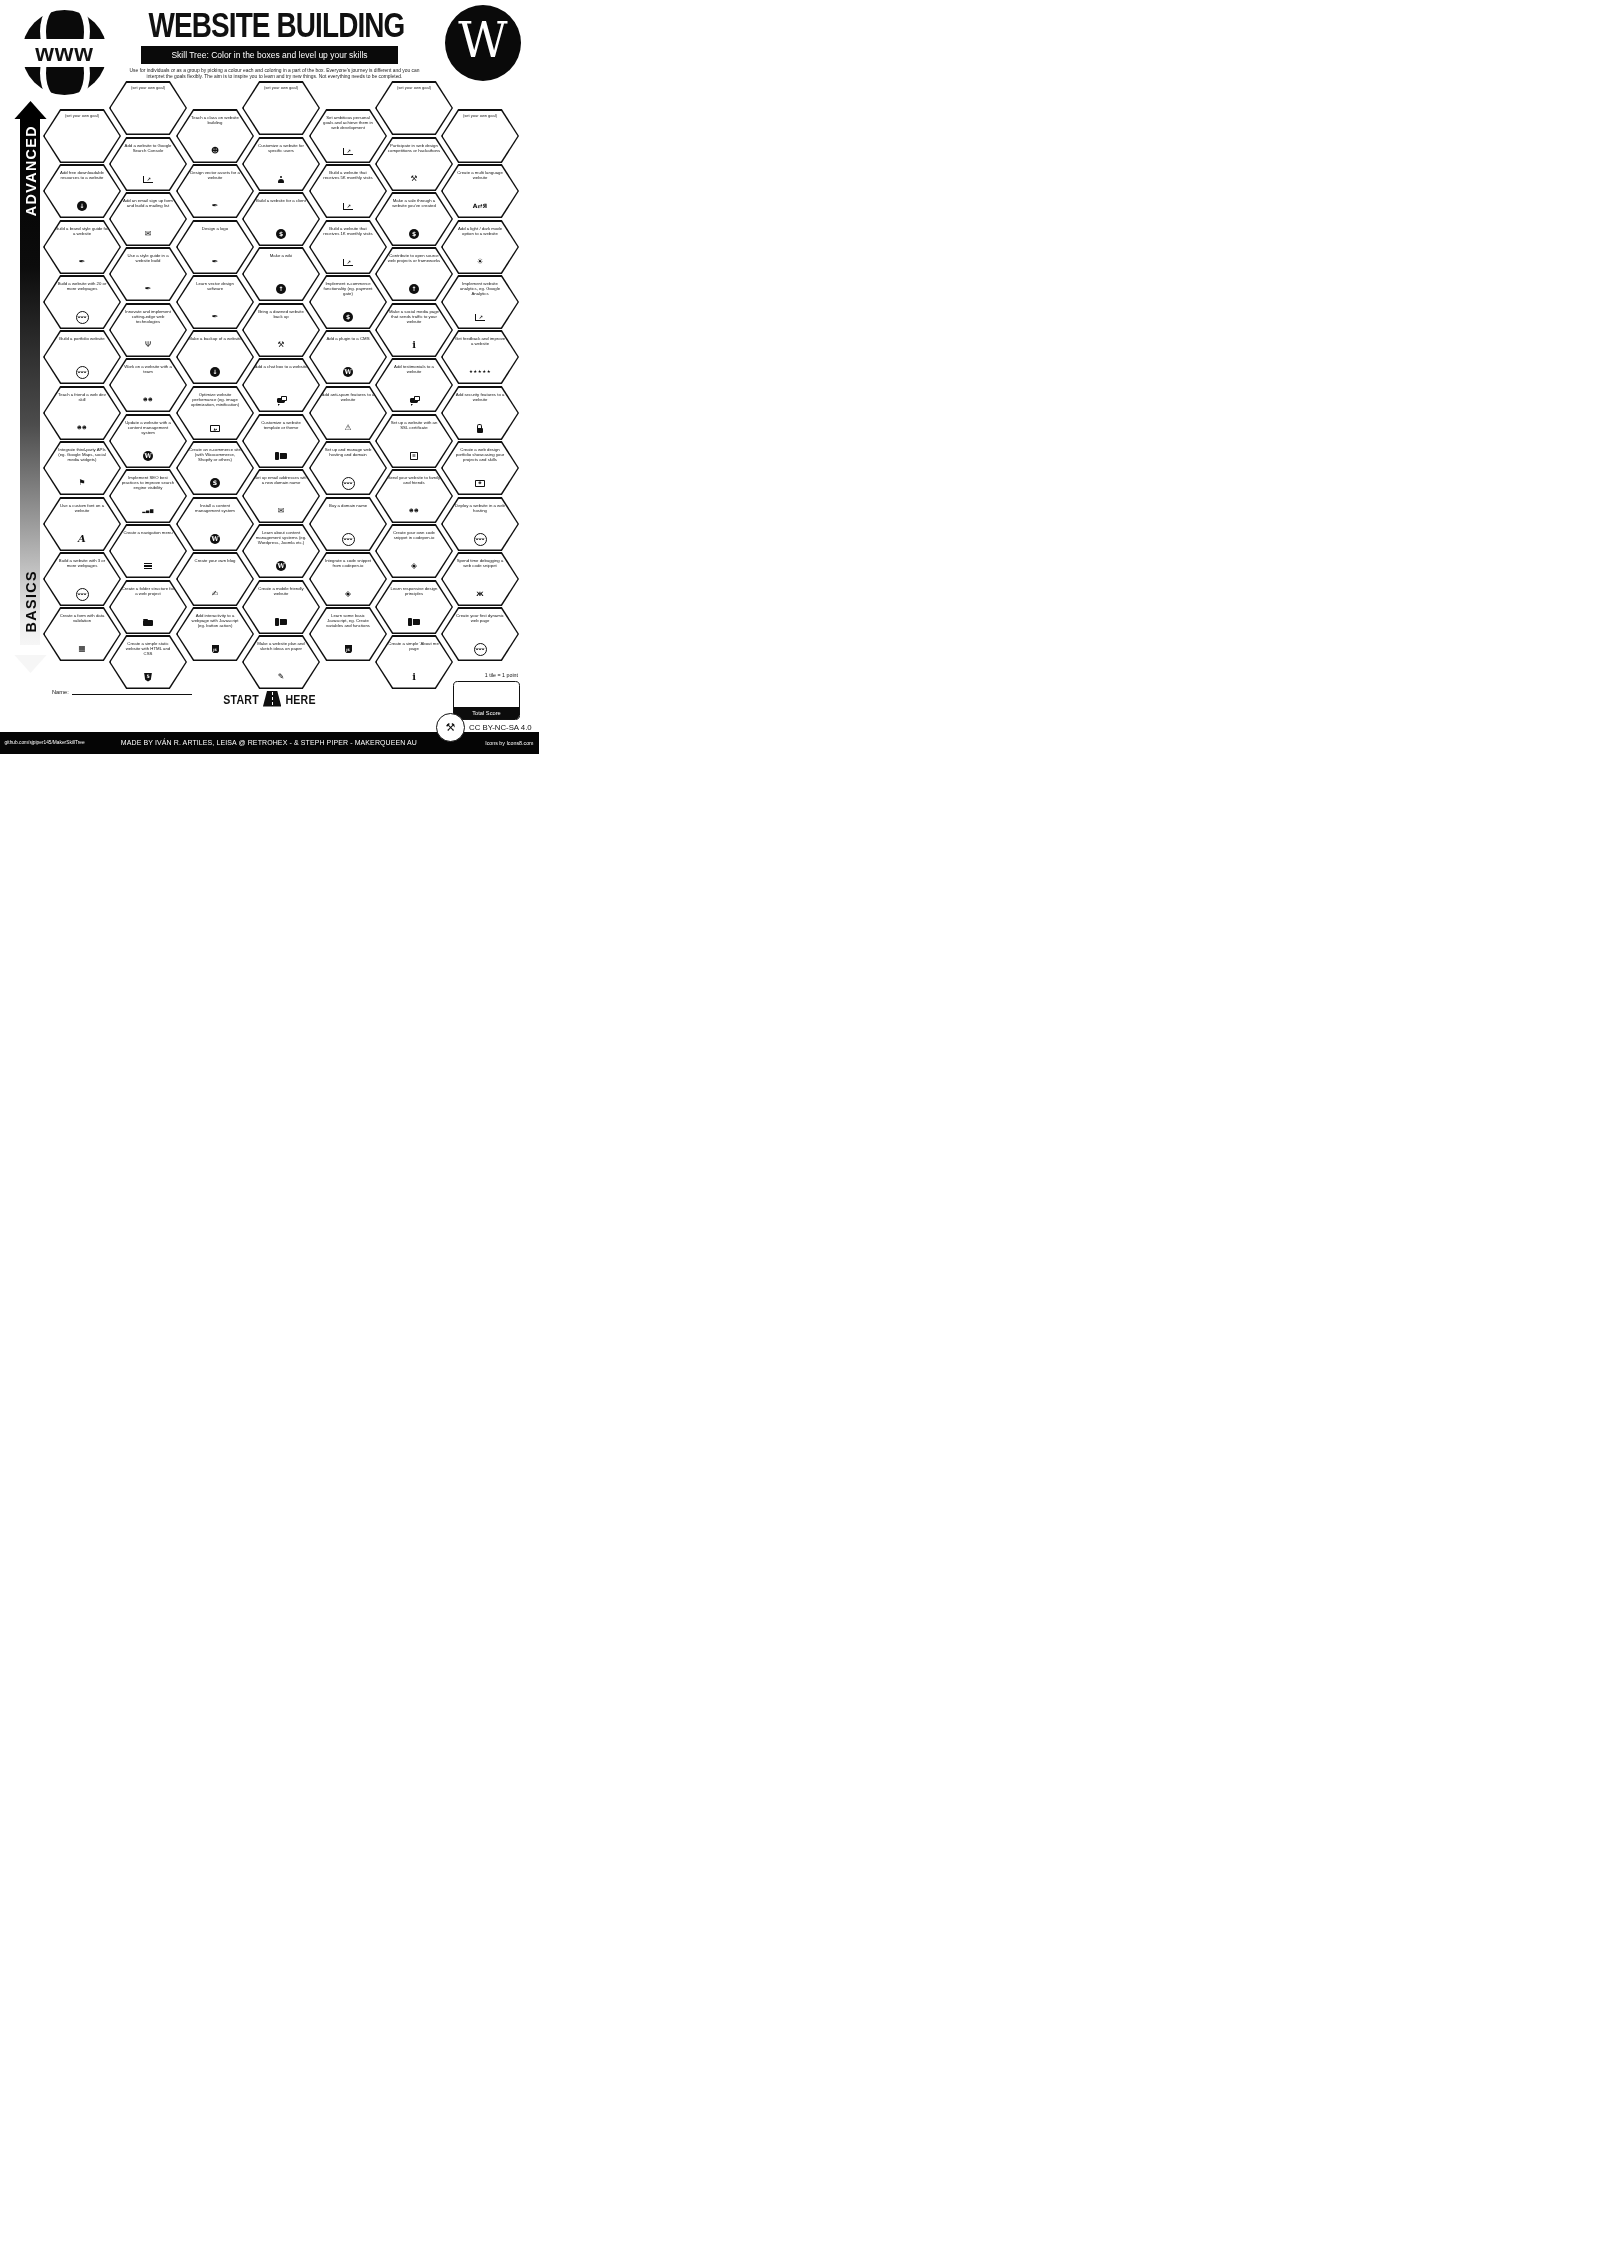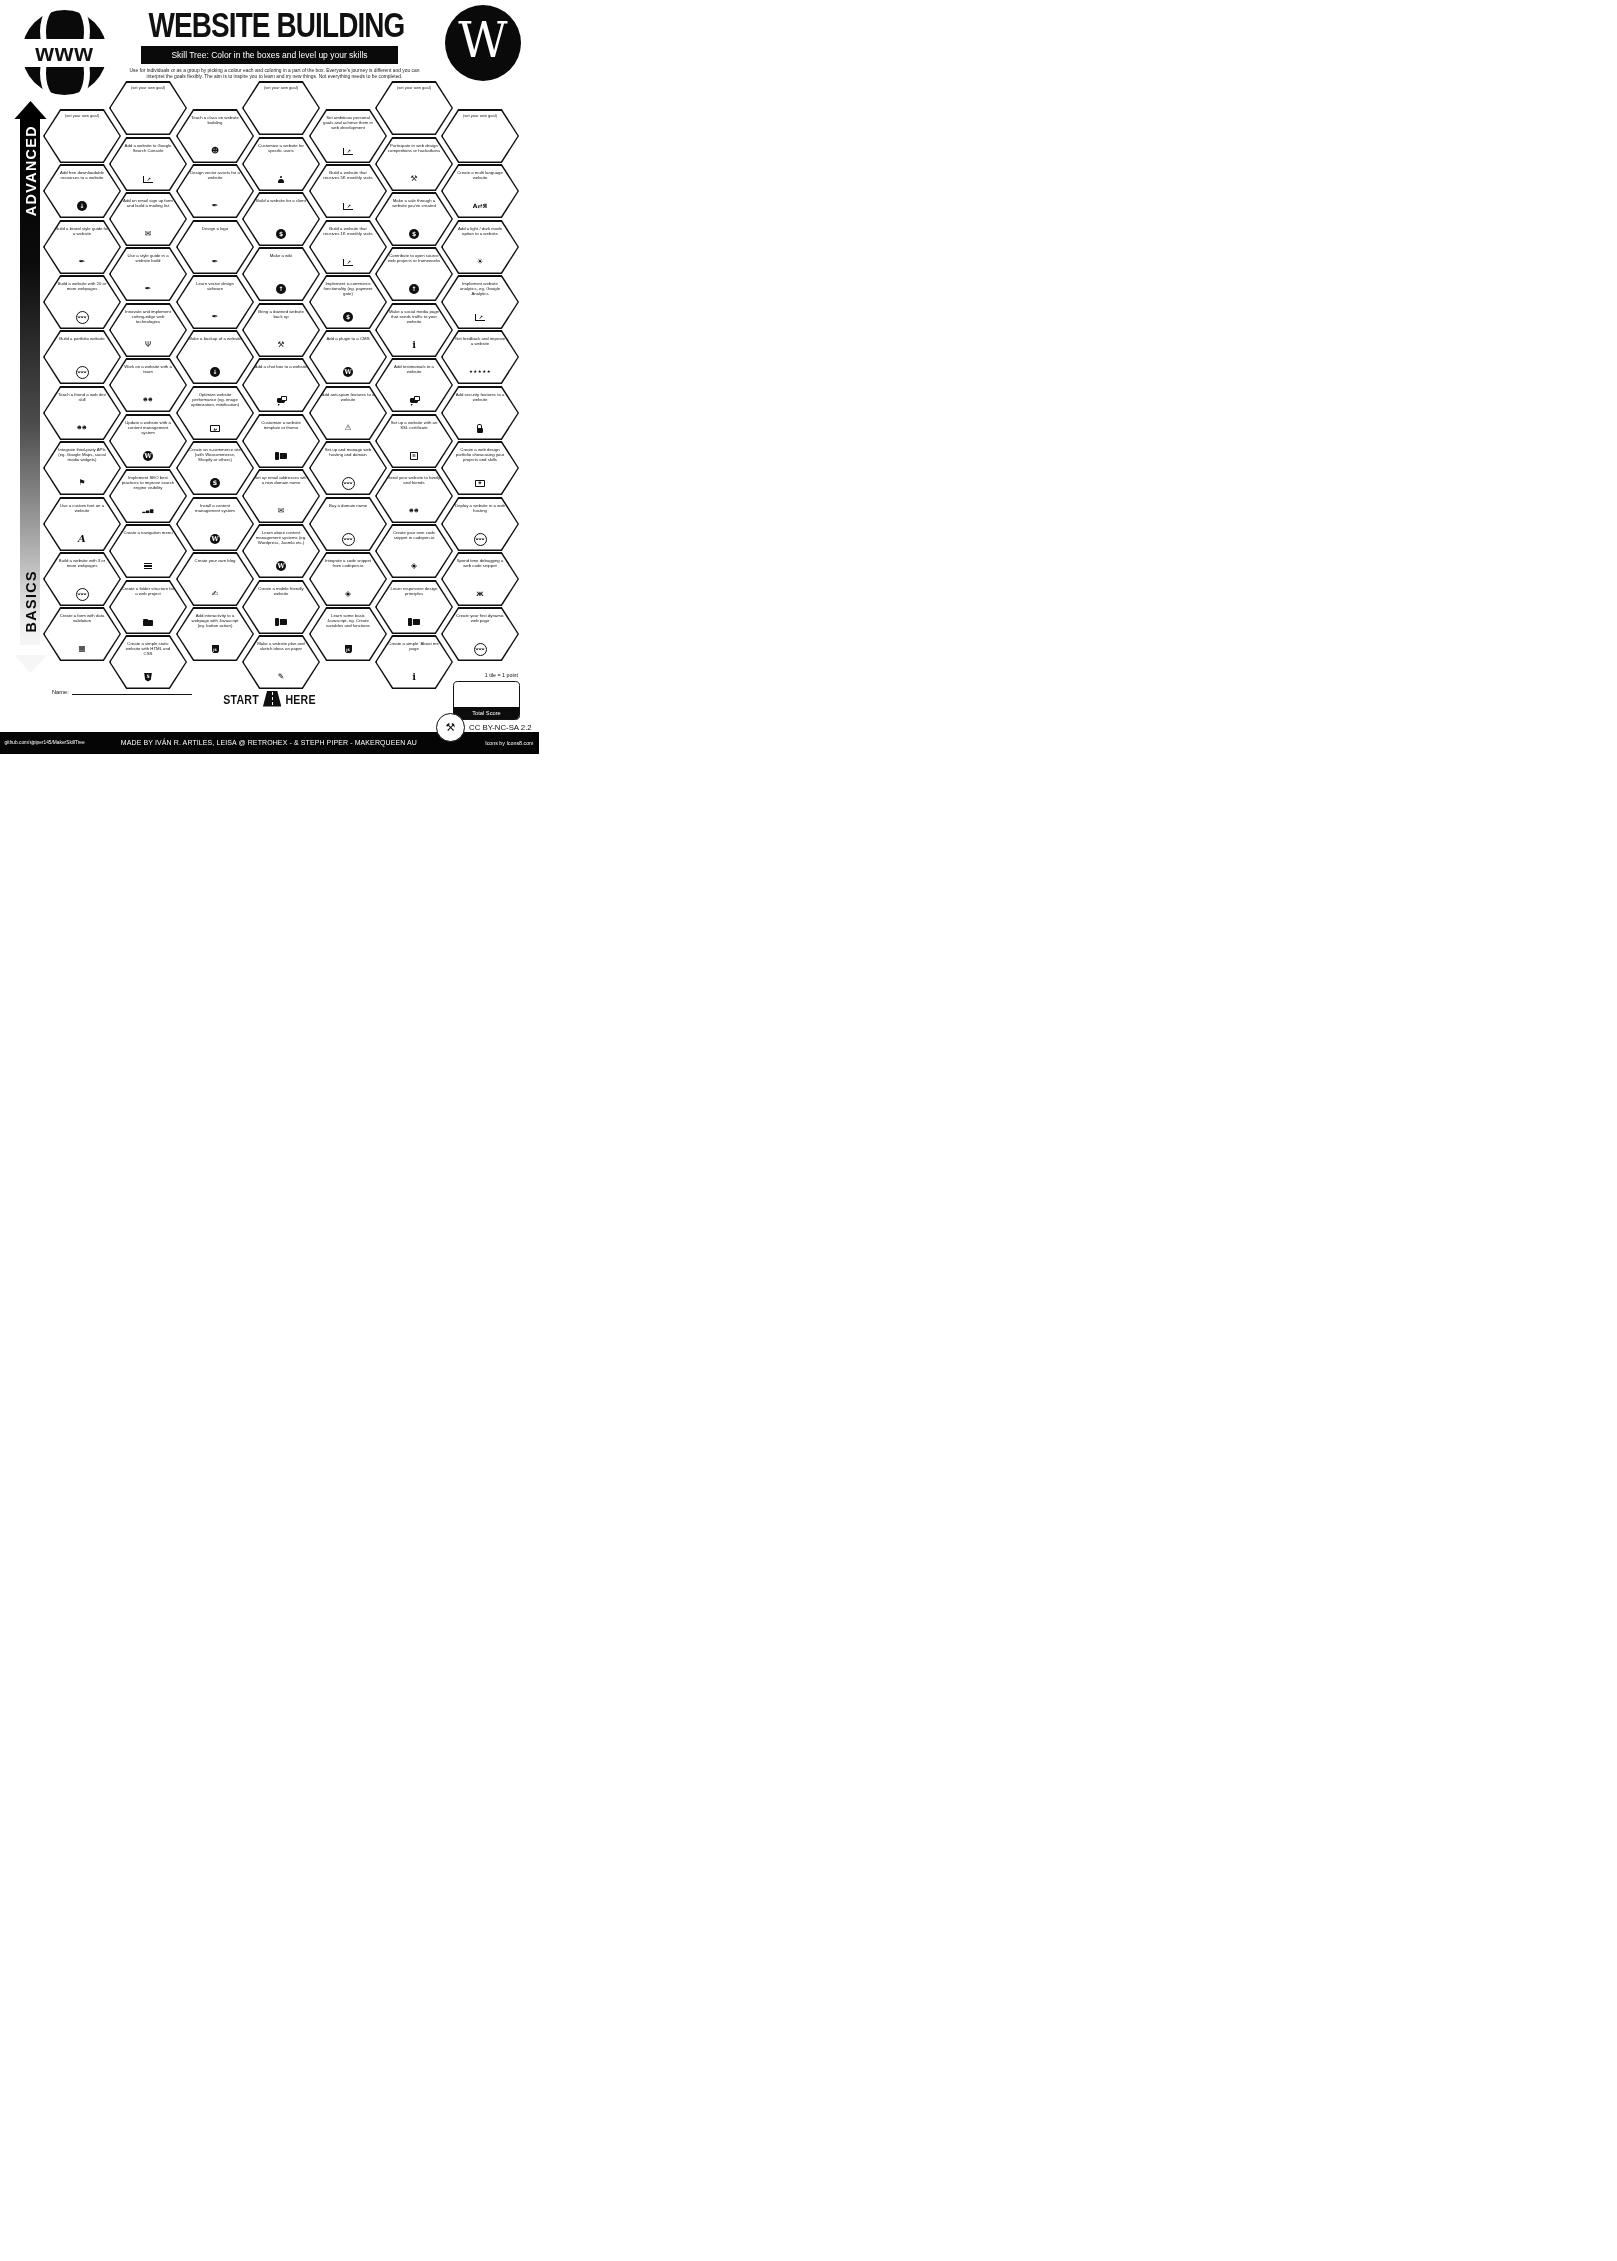--- a/index.html
+++ b/index.html
@@ -730,21 +730,21 @@
     <span class="line"></span>
   </div>
   <div class="tile-note">1 tile = 1 point</div>
   <div class="score-box">
     <div class="band">
         <span>Total Score</span>
       </div>
   </div>
   <div class="cc-row">
     <span class="icons8-badge">⚒</span>
-    <span class="cc-text">CC BY-NC-SA 2.2</span>
+    <span class="cc-text">CC BY-NC-SA 4.0</span>
   </div>
 
   <div class="footer-bar">
     <span class="f-left">github.com/sjpiper145/MakerSkillTree</span>
     <span class="f-center">MADE BY IVÁN R. ARTILES, LEISA @ RETROHEX  -  &amp; STEPH PIPER  -  MAKERQUEEN AU</span>
     <span class="f-right">Icons by Icons8.com</span>
   </div>
 </div>
 
 

